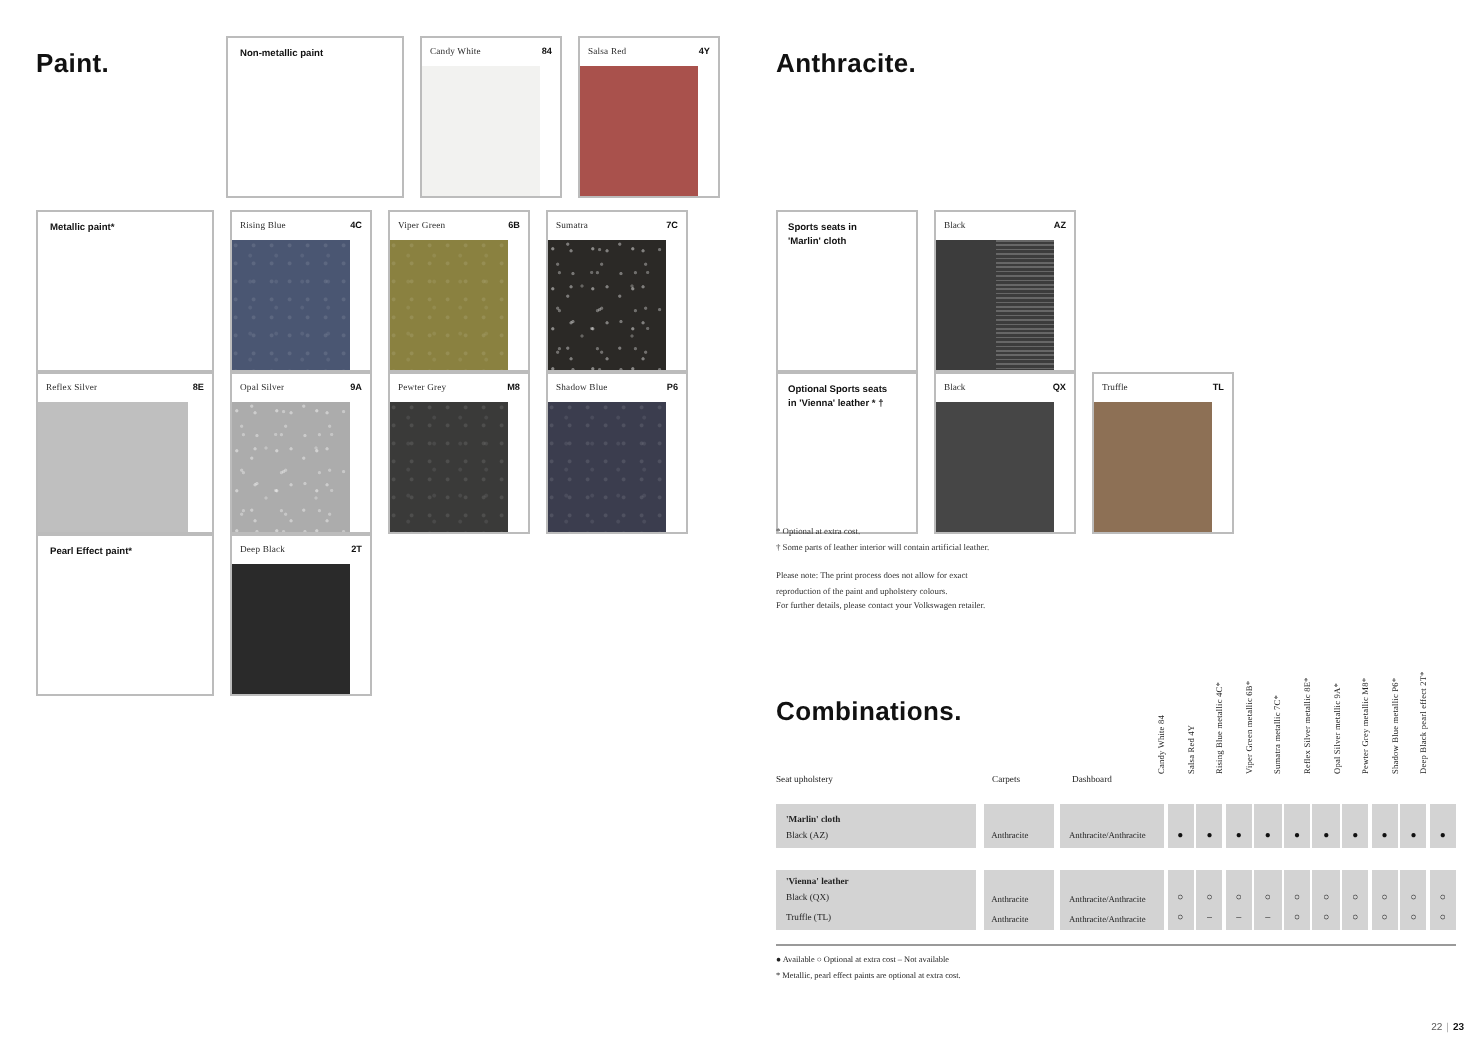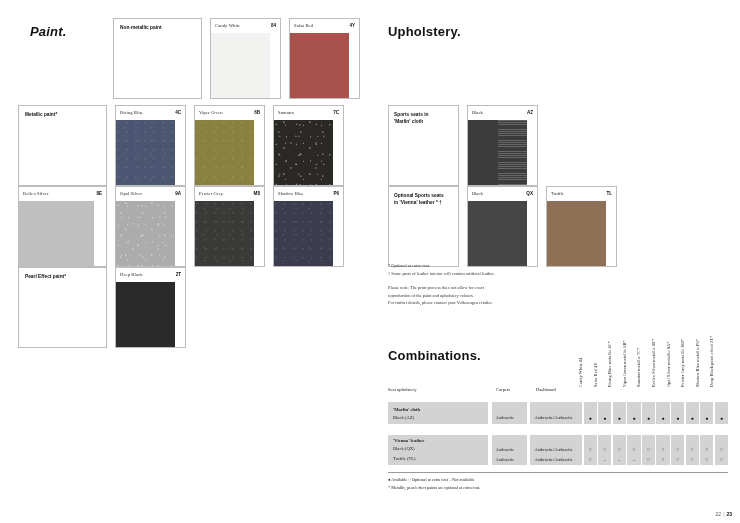--- a/index.html
+++ b/index.html
@@ -16,21 +16,21 @@
   .sec-title {
     font-family: "Liberation Sans", sans-serif;
     font-weight: bold;
     font-size: 13px;
     letter-spacing: 0.2px;
     color: #111;
   }
 
   
   #paint-section { position: absolute; left: 18px; top: 18px; width: 348px; }
-  #paint-title { position: absolute; left: 12px; top: 6px; font-style: italic; }
+  #paint-title { position: absolute; left: 0px; top: 6px; }
   .srow { display: flex; gap: 8px; margin-bottom: 8px; }
   .card {
     width: 71px; height: 81px;
     border: 1px solid #bcbcbc;
     background: #fff;
     position: relative;
     overflow: hidden;
   }
   .card .caphead {
     display: flex; justify-content: space-between; align-items: baseline;
@@ -296,21 +296,21 @@
         <div class="caphead">
           <span class="cname">Deep Black</span>
           <span class="ccode">2T</span>
         </div>
         <div class="fill" style="background:#2A2A2A;"></div>
       </div>
     </div>
   </div>
 
   <div id="uph-section">
-    <div id="uph-title" class="sec-title">Upholstery.</div>
+    <div id="uph-title" class="sec-title">Anthracite.</div>
   </div>
 
   <div class="uph-row" style="left:388px; top:105px;">
     <div class="ulabel">
       <div class="lbl">
         <div>Sports seats in</div>
         <div>'Marlin' cloth</div>
       </div>
     </div>
     <div class="ucard">

